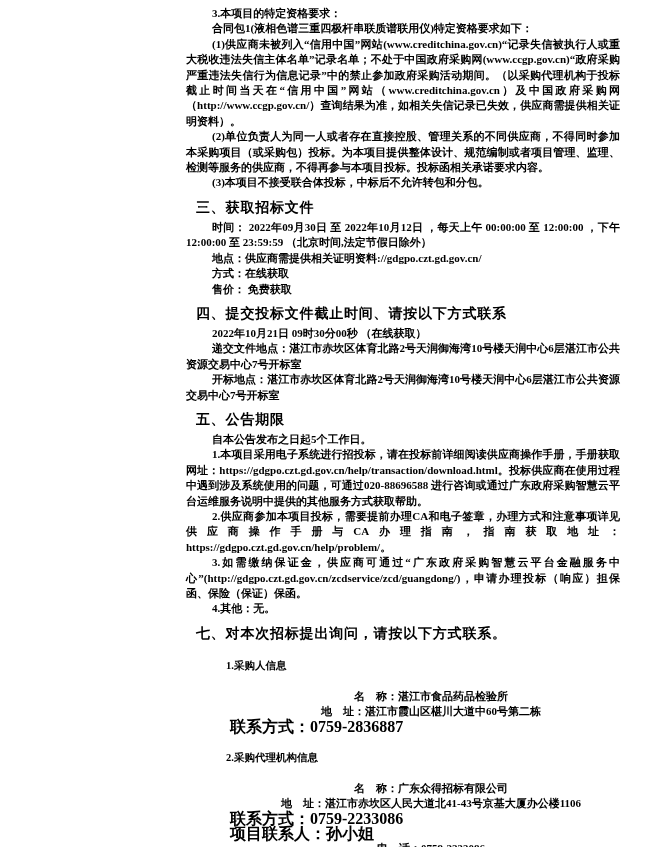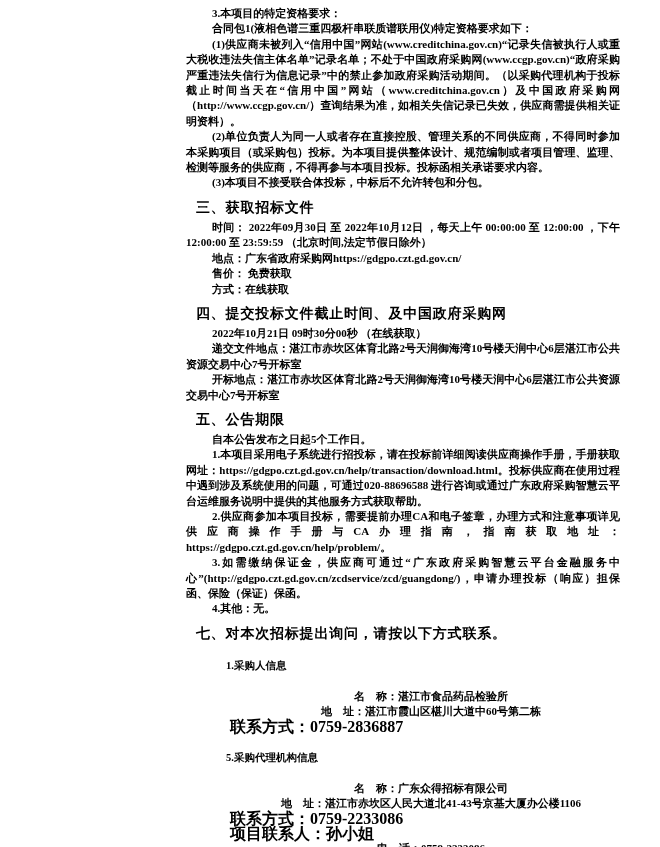--- a/index.html
+++ b/index.html
@@ -68,43 +68,43 @@
 <div class="doc">
 
   <p class="p">3.本项目的特定资格要求：</p>
   <p class="p">合同包1(液相色谱三重四极杆串联质谱联用仪)特定资格要求如下：</p>
   <p class="p">(1)供应商未被列入“信用中国”网站(www.creditchina.gov.cn)“记录失信被执行人或重大税收违法失信主体名单”记录名单；不处于中国政府采购网(www.ccgp.gov.cn)“政府采购严重违法失信行为信息记录”中的禁止参加政府采购活动期间。（以采购代理机构于投标截止时间当天在“信用中国”网站（www.creditchina.gov.cn）及中国政府采购网（http://www.ccgp.gov.cn/）查询结果为准，如相关失信记录已失效，供应商需提供相关证明资料）。</p>
   <p class="p">(2)单位负责人为同一人或者存在直接控股、管理关系的不同供应商，不得同时参加本采购项目（或采购包）投标。为本项目提供整体设计、规范编制或者项目管理、监理、检测等服务的供应商，不得再参与本项目投标。投标函相关承诺要求内容。</p>
   <p class="p">(3)本项目不接受联合体投标，中标后不允许转包和分包。</p>
 
   <p class="h">三、获取招标文件</p>
   <p class="p">时间： 2022年09月30日 至 2022年10月12日 ，每天上午 00:00:00 至 12:00:00 ，下午 12:00:00 至 23:59:59 （北京时间,法定节假日除外）</p>
-  <p class="p">地点：广东省政府采购网https://gdgpo.czt.gd.gov.cn/</p>
+  <p class="p">地点：供应商需提供相关证明资料://gdgpo.czt.gd.gov.cn/</p>
+  <p class="p">方式：在线获取</p>
   <p class="p">售价： 免费获取</p>
-  <p class="p">方式：在线获取</p>
 
-  <p class="h">四、提交投标文件截止时间、及中国政府采购网</p>
+  <p class="h">四、提交投标文件截止时间、请按以下方式联系</p>
   <p class="p">2022年10月21日 09时30分00秒 （在线获取）</p>
   <p class="p">递交文件地点：湛江市赤坎区体育北路2号天润御海湾10号楼天润中心6层湛江市公共资源交易中心7号开标室</p>
   <p class="p">开标地点：湛江市赤坎区体育北路2号天润御海湾10号楼天润中心6层湛江市公共资源交易中心7号开标室</p>
 
   <p class="h">五、公告期限</p>
   <p class="p">自本公告发布之日起5个工作日。</p>
 
   <p class="p">1.本项目采用电子系统进行招投标，请在投标前详细阅读供应商操作手册，手册获取网址：https://gdgpo.czt.gd.gov.cn/help/transaction/download.html。投标供应商在使用过程中遇到涉及系统使用的问题，可通过020-88696588 进行咨询或通过广东政府采购智慧云平台运维服务说明中提供的其他服务方式获取帮助。</p>
   <p class="p">2.供应商参加本项目投标，需要提前办理CA和电子签章，办理方式和注意事项详见供应商操作手册与CA办理指南，指南获取地址：https://gdgpo.czt.gd.gov.cn/help/problem/。</p>
   <p class="p">3.如需缴纳保证金，供应商可通过“广东政府采购智慧云平台金融服务中心”(http://gdgpo.czt.gd.gov.cn/zcdservice/zcd/guangdong/)，申请办理投标（响应）担保函、保险（保证）保函。</p>
   <p class="p">4.其他：无。</p>
 
   <p class="h">七、对本次招标提出询问，请按以下方式联系。</p>
   <p class="sub1">1.采购人信息</p>
   <p class="sub2a">名　称：湛江市食品药品检验所</p>
   <p class="sub2a">地　址：湛江市霞山区椹川大道中60号第二栋</p>
   <p class="sub2">联系方式：0759-2836887</p>
-  <p class="sub1">5.采购代理机构信息</p>
+  <p class="sub1">2.采购代理机构信息</p>
   <p class="sub2a">名　称：广东众得招标有限公司</p>
   <p class="sub2a">地　址：湛江市赤坎区人民大道北41-43号京基大厦办公楼1106</p>
   <p class="sub2">联系方式：0759-2233086</p>
   <p class="sub2">项目联系人：孙小姐</p>
   <p class="sub2a">电　话：0759-2233086</p>
 
   <p class="sig">广东众得招标有限公司</p>
 
 </div>
 

